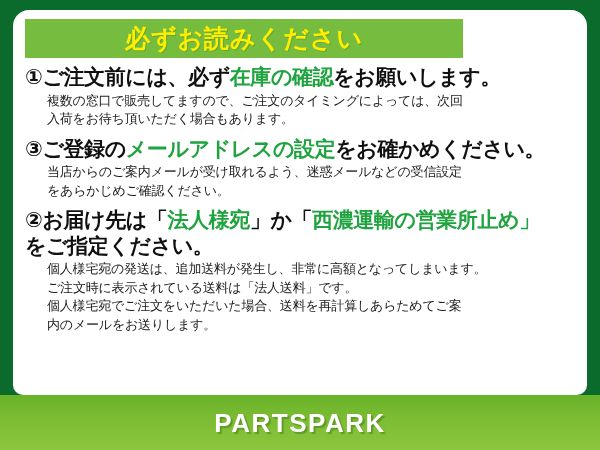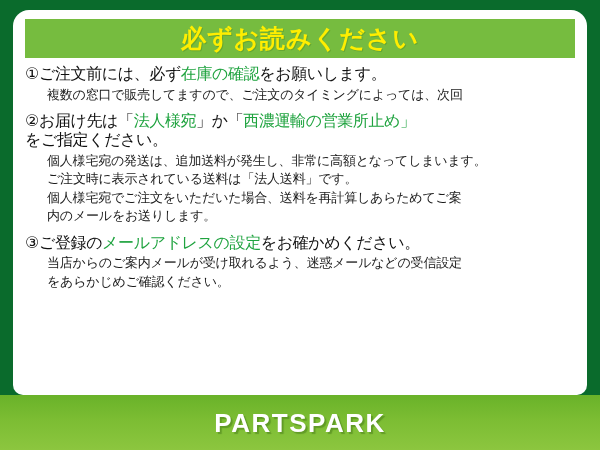--- a/index.html
+++ b/index.html
@@ -33,21 +33,21 @@
     border-radius: 16px 16px 10px 10px;
     box-sizing: border-box;
     overflow: hidden;
   }
 
   
   #title-banner {
     position: absolute;
     left: 12px;
     top: 9px;
-    width: 550px;
+    width: 438px;
     height: 39px;
     background: #76bc3f;
     display: flex;
     align-items: center;
     justify-content: center;
   }
   #title-text {
     color: #ffee00;
     font-size: 25px;
     font-weight: bold;
@@ -61,22 +61,22 @@
   #items {
     position: absolute;
     left: 0;
     top: 54px;
     width: 574px;
     box-sizing: border-box;
     padding: 0 10px 0 12px;
   }
   .item { margin-bottom: 7px; }
   .item-heading {
-    font-size: 16px;
-    font-weight: normal;
+    font-size: 21px;
+    font-weight: bold;
     color: #101010;
     line-height: 1.22;
     letter-spacing: -0.4px;
     white-space: nowrap;
   }
   .item-heading .hl { color: #1fa33f; }
   .item-heading .wrapline { display: block; }
   .item-body {
     margin: 2px 0 0 22px;
     font-size: 13px;
@@ -116,36 +116,37 @@
 
     <div id="title-banner">
       <span id="title-text">必ずお読みください</span>
     </div>
 
     <div id="items">
         <div class="item">
           <div class="item-heading"><span>①</span><span>ご注文前には、必ず</span><span class="hl">在庫の確認</span><span>をお願いします。</span></div>
           <div class="item-body">
             <div>複数の窓口で販売してますので、ご注文のタイミングによっては、次回</div>
+            <div>入荷をお待ち頂いただく場合もあります。</div>
+          </div>
+        </div>
+        <div class="item">
+          <div class="item-heading"><span>③</span><span>ご登録の</span><span class="hl">メールアドレスの設定</span><span>をお確かめください。</span></div>
+          <div class="item-body">
+            <div>当店からのご案内メールが受け取れるよう、迷惑メールなどの受信設定</div>
+            <div>をあらかじめご確認ください。</div>
           </div>
         </div>
         <div class="item">
           <div class="item-heading"><span>②</span><span>お届け先は「</span><span class="hl">法人様宛</span><span>」か「</span><span class="hl">西濃運輸の営業所止め</span><span class="hl">」</span><span class="wrapline">をご指定ください。</span></div>
           <div class="item-body">
             <div>個人様宅宛の発送は、追加送料が発生し、非常に高額となってしまいます。</div>
             <div>ご注文時に表示されている送料は「法人送料」です。</div>
             <div>個人様宅宛でご注文をいただいた場合、送料を再計算しあらためてご案</div>
             <div>内のメールをお送りします。</div>
-          </div>
-        </div>
-        <div class="item">
-          <div class="item-heading"><span>③</span><span>ご登録の</span><span class="hl">メールアドレスの設定</span><span>をお確かめください。</span></div>
-          <div class="item-body">
-            <div>当店からのご案内メールが受け取れるよう、迷惑メールなどの受信設定</div>
-            <div>をあらかじめご確認ください。</div>
           </div>
         </div>
       </div>
 
   </div>
 
   <div id="footer">
     <span id="brand">PARTSPARK</span>
   </div>
 

